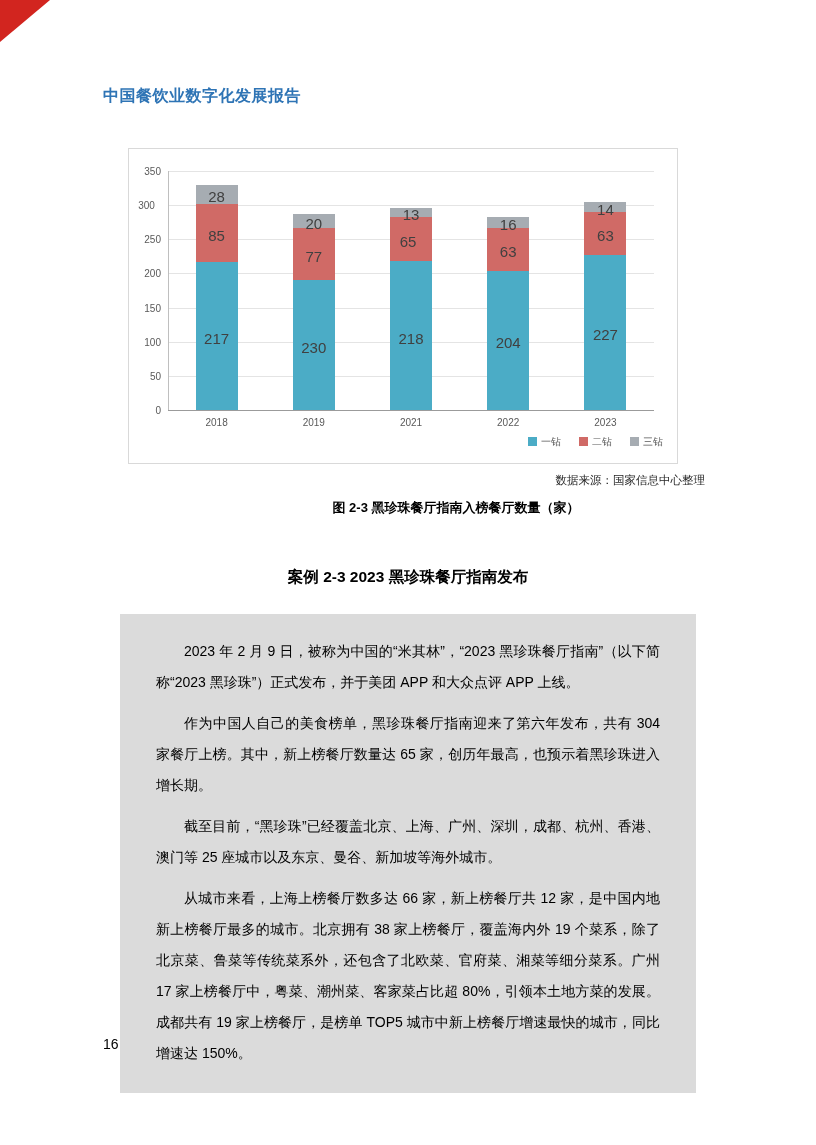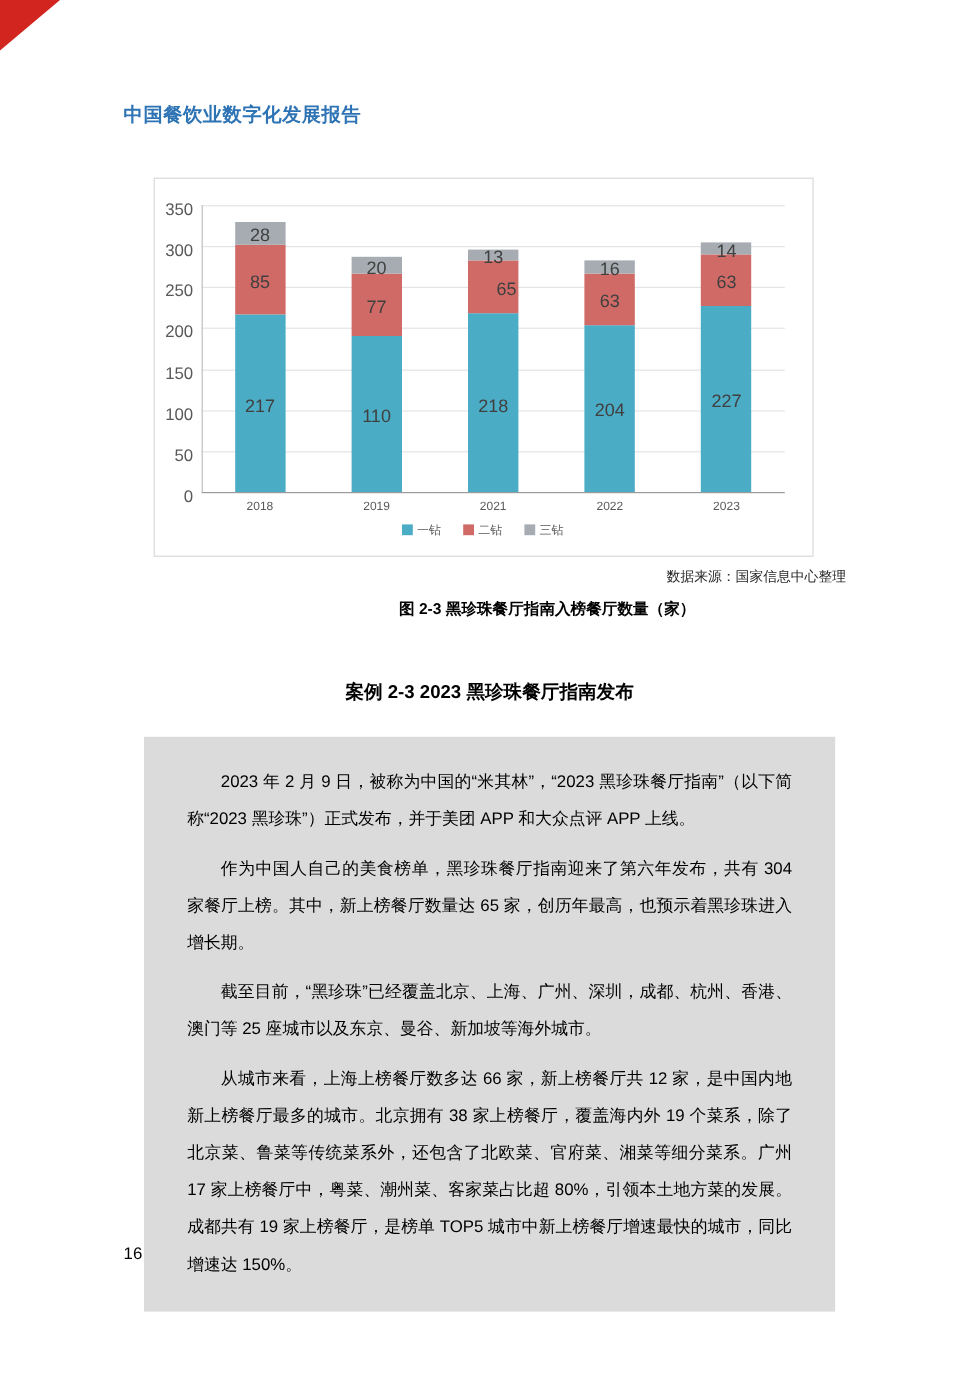--- a/index.html
+++ b/index.html
@@ -31,25 +31,25 @@
     border:1px solid #d9d9d9;
     background:#ffffff;
   }
   .chart{
     position:absolute;left:3px;top:6px;
     width:540px;height:300px;
   }
   .gridline{position:absolute;height:1px;background:#e4e4e4;}
   .axis{position:absolute;height:1px;background:#9b9b9b;}
   .yaxisline{position:absolute;width:1px;background:#bfbfbf;}
-  .ytick{position:absolute;text-align:right;font-size:14px;color:#595959;}
+  .ytick{position:absolute;text-align:right;font-size:10px;color:#595959;}
   .seg{position:absolute;}
   .segval{position:absolute;text-align:center;font-size:15px;color:#404040;}
   .xtick{position:absolute;text-align:center;font-size:10px;color:#595959;}
-  .legend{position:absolute;text-align:center;font-size:10px;color:#595959;}
+  .legend{position:absolute;text-align:right;font-size:10px;color:#595959;}
   .lgitem{margin:0 9px;white-space:nowrap;}
   .swatch{display:inline-block;width:9px;height:9px;margin-right:4px;vertical-align:-1px;}
   
   .source-note{
     position:absolute;right:111px;top:473px;
     font-size:11.5px;color:#262626;
   }
   .figure-caption{
     position:absolute;left:0;top:499px;width:816px;
     text-align:center;
@@ -97,43 +97,43 @@
         <div class="ytick" style="left: 0px; top: 215.857px; width: 29px;">50</div>
         <div class="gridline" style="left: 36px; top: 186.714px; width: 486px;"></div>
         <div class="ytick" style="left: 0px; top: 181.714px; width: 29px; text-align: right;">100</div>
         <div class="gridline" style="left: 36px; top: 152.571px; width: 486px;"></div>
         <div class="ytick" style="left: 0px; top: 147.571px; width: 29px;">150</div>
         <div class="gridline" style="left: 36px; top: 118.429px; width: 486px;"></div>
         <div class="ytick" style="left: 0px; top: 113.429px; width: 29px;">200</div>
         <div class="gridline" style="left: 36px; top: 84.2857px; width: 486px;"></div>
         <div class="ytick" style="left: 0px; top: 79.2857px; width: 29px;">250</div>
         <div class="gridline" style="left: 36px; top: 50.1429px; width: 486px;"></div>
-        <div class="ytick" style="left: 0px; top: 45.1429px; width: 29px;">300</div>
+        <div class="ytick" style="left: 0px; top: 45.1429px; width: 29px; text-align: center;">300</div>
         <div class="gridline" style="left: 36px; top: 16px; width: 486px;"></div>
         <div class="ytick" style="left: 0px; top: 11px; width: 29px;">350</div>
         <div class="yaxisline" style="left: 36px; top: 16px; height: 239px;"></div>
         <div class="axis" style="left: 36px; top: 255px; width: 486px;"></div>
         <div class="seg" style="left: 63.6px; top: 106.82px; width: 42px; height: 148.18px; background: rgb(75, 172, 198);"></div>
         <div class="segval" style="left: 63.6px; top: 174.91px; width: 42px;">217</div>
         <div class="seg" style="left: 63.6px; top: 48.7771px; width: 42px; height: 58.0429px; background: rgb(208, 106, 102);"></div>
         <div class="segval" style="left: 63.6px; top: 71.7986px; width: 42px;">85</div>
         <div class="seg" style="left: 63.6px; top: 29.6571px; width: 42px; height: 19.12px; background: rgb(166, 172, 178);"></div>
         <div class="segval" style="left: 63.6px; top: 33.2171px; width: 42px;">28</div>
         <div class="xtick" style="left: 54.6px; top: 262px; width: 60px;">2018</div>
         <div class="seg" style="left: 160.8px; top: 125.257px; width: 42px; height: 129.743px; background: rgb(75, 172, 198);"></div>
-        <div class="segval" style="left: 160.8px; top: 184.129px; width: 42px;">110</div>
+        <div class="segval" style="left: 160.8px; top: 184.129px; width: 42px;">230</div>
         <div class="seg" style="left: 160.8px; top: 72.6771px; width: 42px; height: 52.58px; background: rgb(208, 106, 102);"></div>
         <div class="segval" style="left: 160.8px; top: 92.9671px; width: 42px;">77</div>
         <div class="seg" style="left: 160.8px; top: 59.02px; width: 42px; height: 13.6571px; background: rgb(166, 172, 178);"></div>
         <div class="segval" style="left: 160.8px; top: 59.8486px; width: 42px; text-align: center;">20</div>
         <div class="xtick" style="left: 151.8px; top: 262px; width: 60px;">2019</div>
         <div class="seg" style="left: 258px; top: 106.137px; width: 42px; height: 148.863px; background: rgb(75, 172, 198);"></div>
         <div class="segval" style="left: 258px; top: 174.569px; width: 42px;">218</div>
         <div class="seg" style="left: 258px; top: 61.7514px; width: 42px; height: 44.3857px; background: rgb(208, 106, 102);"></div>
-        <div class="segval" style="left: 262px; top: 77.9443px; width: 56px;">65</div>
+        <div class="segval" style="left: 248px; top: 77.9443px; width: 56px;">65</div>
         <div class="seg" style="left: 258px; top: 52.8743px; width: 42px; height: 8.87714px; background: rgb(166, 172, 178);"></div>
         <div class="segval" style="left: 258px; top: 51.3129px; width: 42px;">13</div>
         <div class="xtick" style="left: 249px; top: 262px; width: 60px;">2021</div>
         <div class="seg" style="left: 355.2px; top: 115.697px; width: 42px; height: 139.303px; background: rgb(75, 172, 198);"></div>
         <div class="segval" style="left: 355.2px; top: 179.349px; width: 42px;">204</div>
         <div class="seg" style="left: 355.2px; top: 72.6771px; width: 42px; height: 43.02px; background: rgb(208, 106, 102);"></div>
         <div class="segval" style="left: 355.2px; top: 88.1871px; width: 42px;">63</div>
         <div class="seg" style="left: 355.2px; top: 61.7514px; width: 42px; height: 10.9257px; background: rgb(166, 172, 178);"></div>
         <div class="segval" style="left: 355.2px; top: 61.2143px; width: 42px;">16</div>
         <div class="xtick" style="left: 346.2px; top: 262px; width: 60px;">2022</div>

